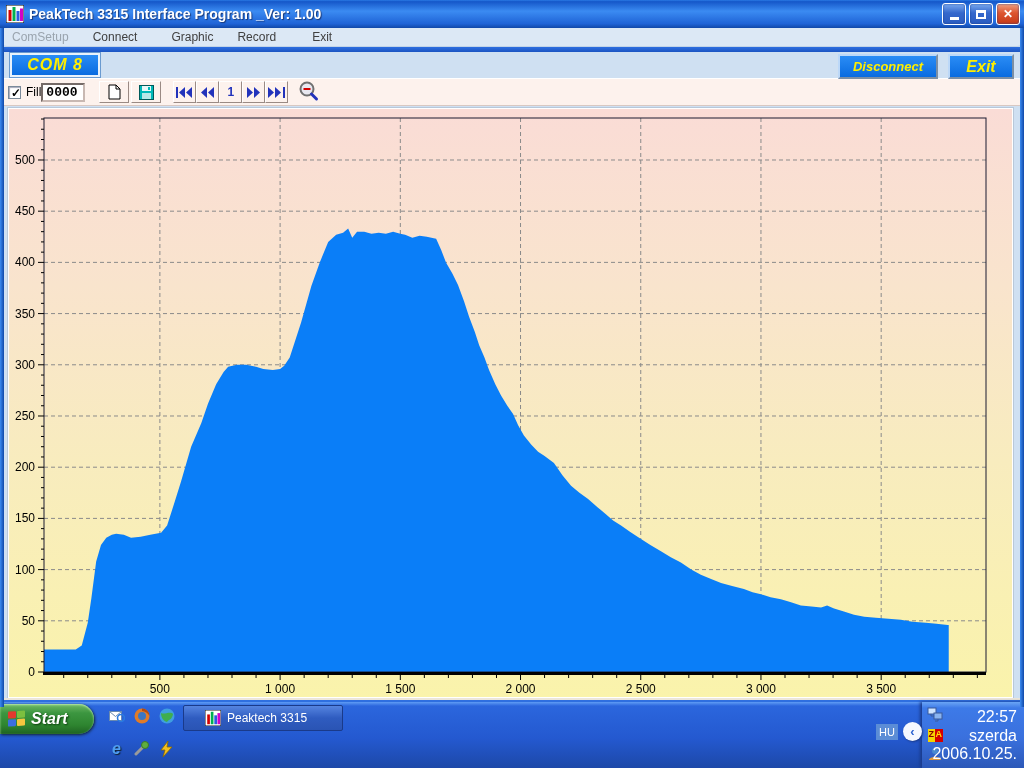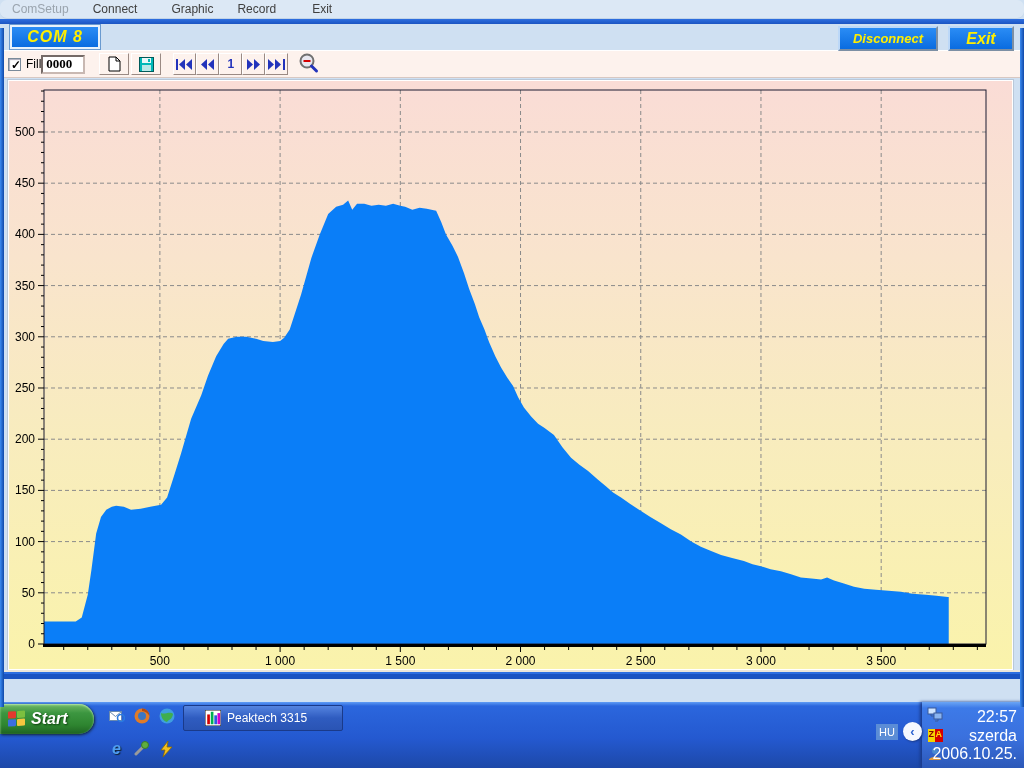--- a/index.html
+++ b/index.html
@@ -33,21 +33,21 @@
     display:flex; align-items:center; justify-content:center; cursor:default; }
   .btn-disconnect { left:838px; width:100px; font-size:13px; }
   .btn-exit2 { left:948px; width:66px; font-size:16px; }
 
   .toolbar { height:28px; background:#fdf2ed; border-top:1px solid #fff; border-bottom:1px solid #d8c8c2;
     display:flex; align-items:center; padding-left:8px; font-size:12px; }
   .checkbox { width:13px; height:13px; background:#fff; border:1px solid #7a8a9a; box-shadow:inset 1px 1px 1px #aab; position:relative; margin-right:5px; }
   .checkbox .check { position:absolute; left:2px; top:-1px; color:#000; font-size:12px; font-weight:bold; }
   .fill-label { }
   .rec-field { width:44px; height:19px; border:2px inset #c8b8b2; background:#fff; font-weight:bold; font-size:13px;
-    font-family:Liberation Serif, serif; padding:0 3px; margin-right:14px; }
+    font-family:Liberation Mono, monospace; padding:0 3px; margin-right:14px; }
   .tbtn { width:30px; height:22px; border:1px solid; border-color:#fff #9a8a84 #9a8a84 #fff; background:#fdf2ed;
     display:flex; align-items:center; justify-content:center; margin-right:2px; cursor:default; }
   .nav-group { display:flex; margin-left:10px; }
   .navbtn { width:23px; height:22px; border:1px solid; border-color:#fff #9a8a84 #9a8a84 #fff; background:#fdf2ed;
     display:flex; align-items:center; justify-content:center; color:#2233bb; font-weight:bold; font-size:12px; cursor:default; }
   .zoombtn { margin-left:8px; width:26px; height:24px; display:flex; align-items:center; justify-content:center; cursor:default; }
 
   .clientrest { position:relative; height:601px; background:#cfe0f2; }
   .chart-panel { position:absolute; left:8px; top:2px; width:1005px; height:590px;
     border:1px solid #fff; outline:1px solid #b8c8da;
@@ -83,20 +83,39 @@
   .za { font-size:9px; font-weight:bold; display:flex; width:15px; height:13px; }
   .za .z { background:#f5d400; color:#8a0000; flex:1; text-align:center; }
   .za .a { background:#d40000; color:#ffe000; flex:1; text-align:center; }
   .clock { position:absolute; left:946px; right:7px; top:6px; bottom:5px; display:flex; flex-direction:column;
     justify-content:space-between; align-items:flex-end; color:#fff; font-size:16px; }
 </style>
 </head>
 <body>
 
 <div class="window">
+  <div class="titlebar">
+    <svg class="app-icon" viewBox="0 0 18 18">
+      <rect x="0" y="0" width="18" height="18" fill="#fff" stroke="#000"></rect>
+      <rect x="2.5" y="5" width="3" height="11" fill="#d40000"></rect>
+      <rect x="6.5" y="2" width="3" height="14" fill="#00b050"></rect>
+      <rect x="10.5" y="6" width="3" height="10" fill="#2a5ce0"></rect>
+      <rect x="14" y="3.5" width="3" height="12.5" fill="#d400c8"></rect>
+    </svg>
+    <div class="title-text">PeakTech 3315 Interface Program _Ver: 1.00</div>
+    <div class="winbtn">
+        <span class="glyph-min"></span>
+      </div>
+    <div class="winbtn">
+        <span class="glyph-max"></span>
+      </div>
+    <div class="winbtn close">
+        <span>✕</span>
+      </div>
+  </div>
 
   <div class="menubar">
     <div class="menu-item disabled">ComSetup</div>
     <div class="menu-item">Connect</div>
     <div class="menu-item" style="margin-left:10px">Graphic</div>
     <div class="menu-item">Record</div>
     <div class="menu-item" style="margin-left:12px">Exit</div>
   </div>
   <div class="bluestrip"></div>
 

